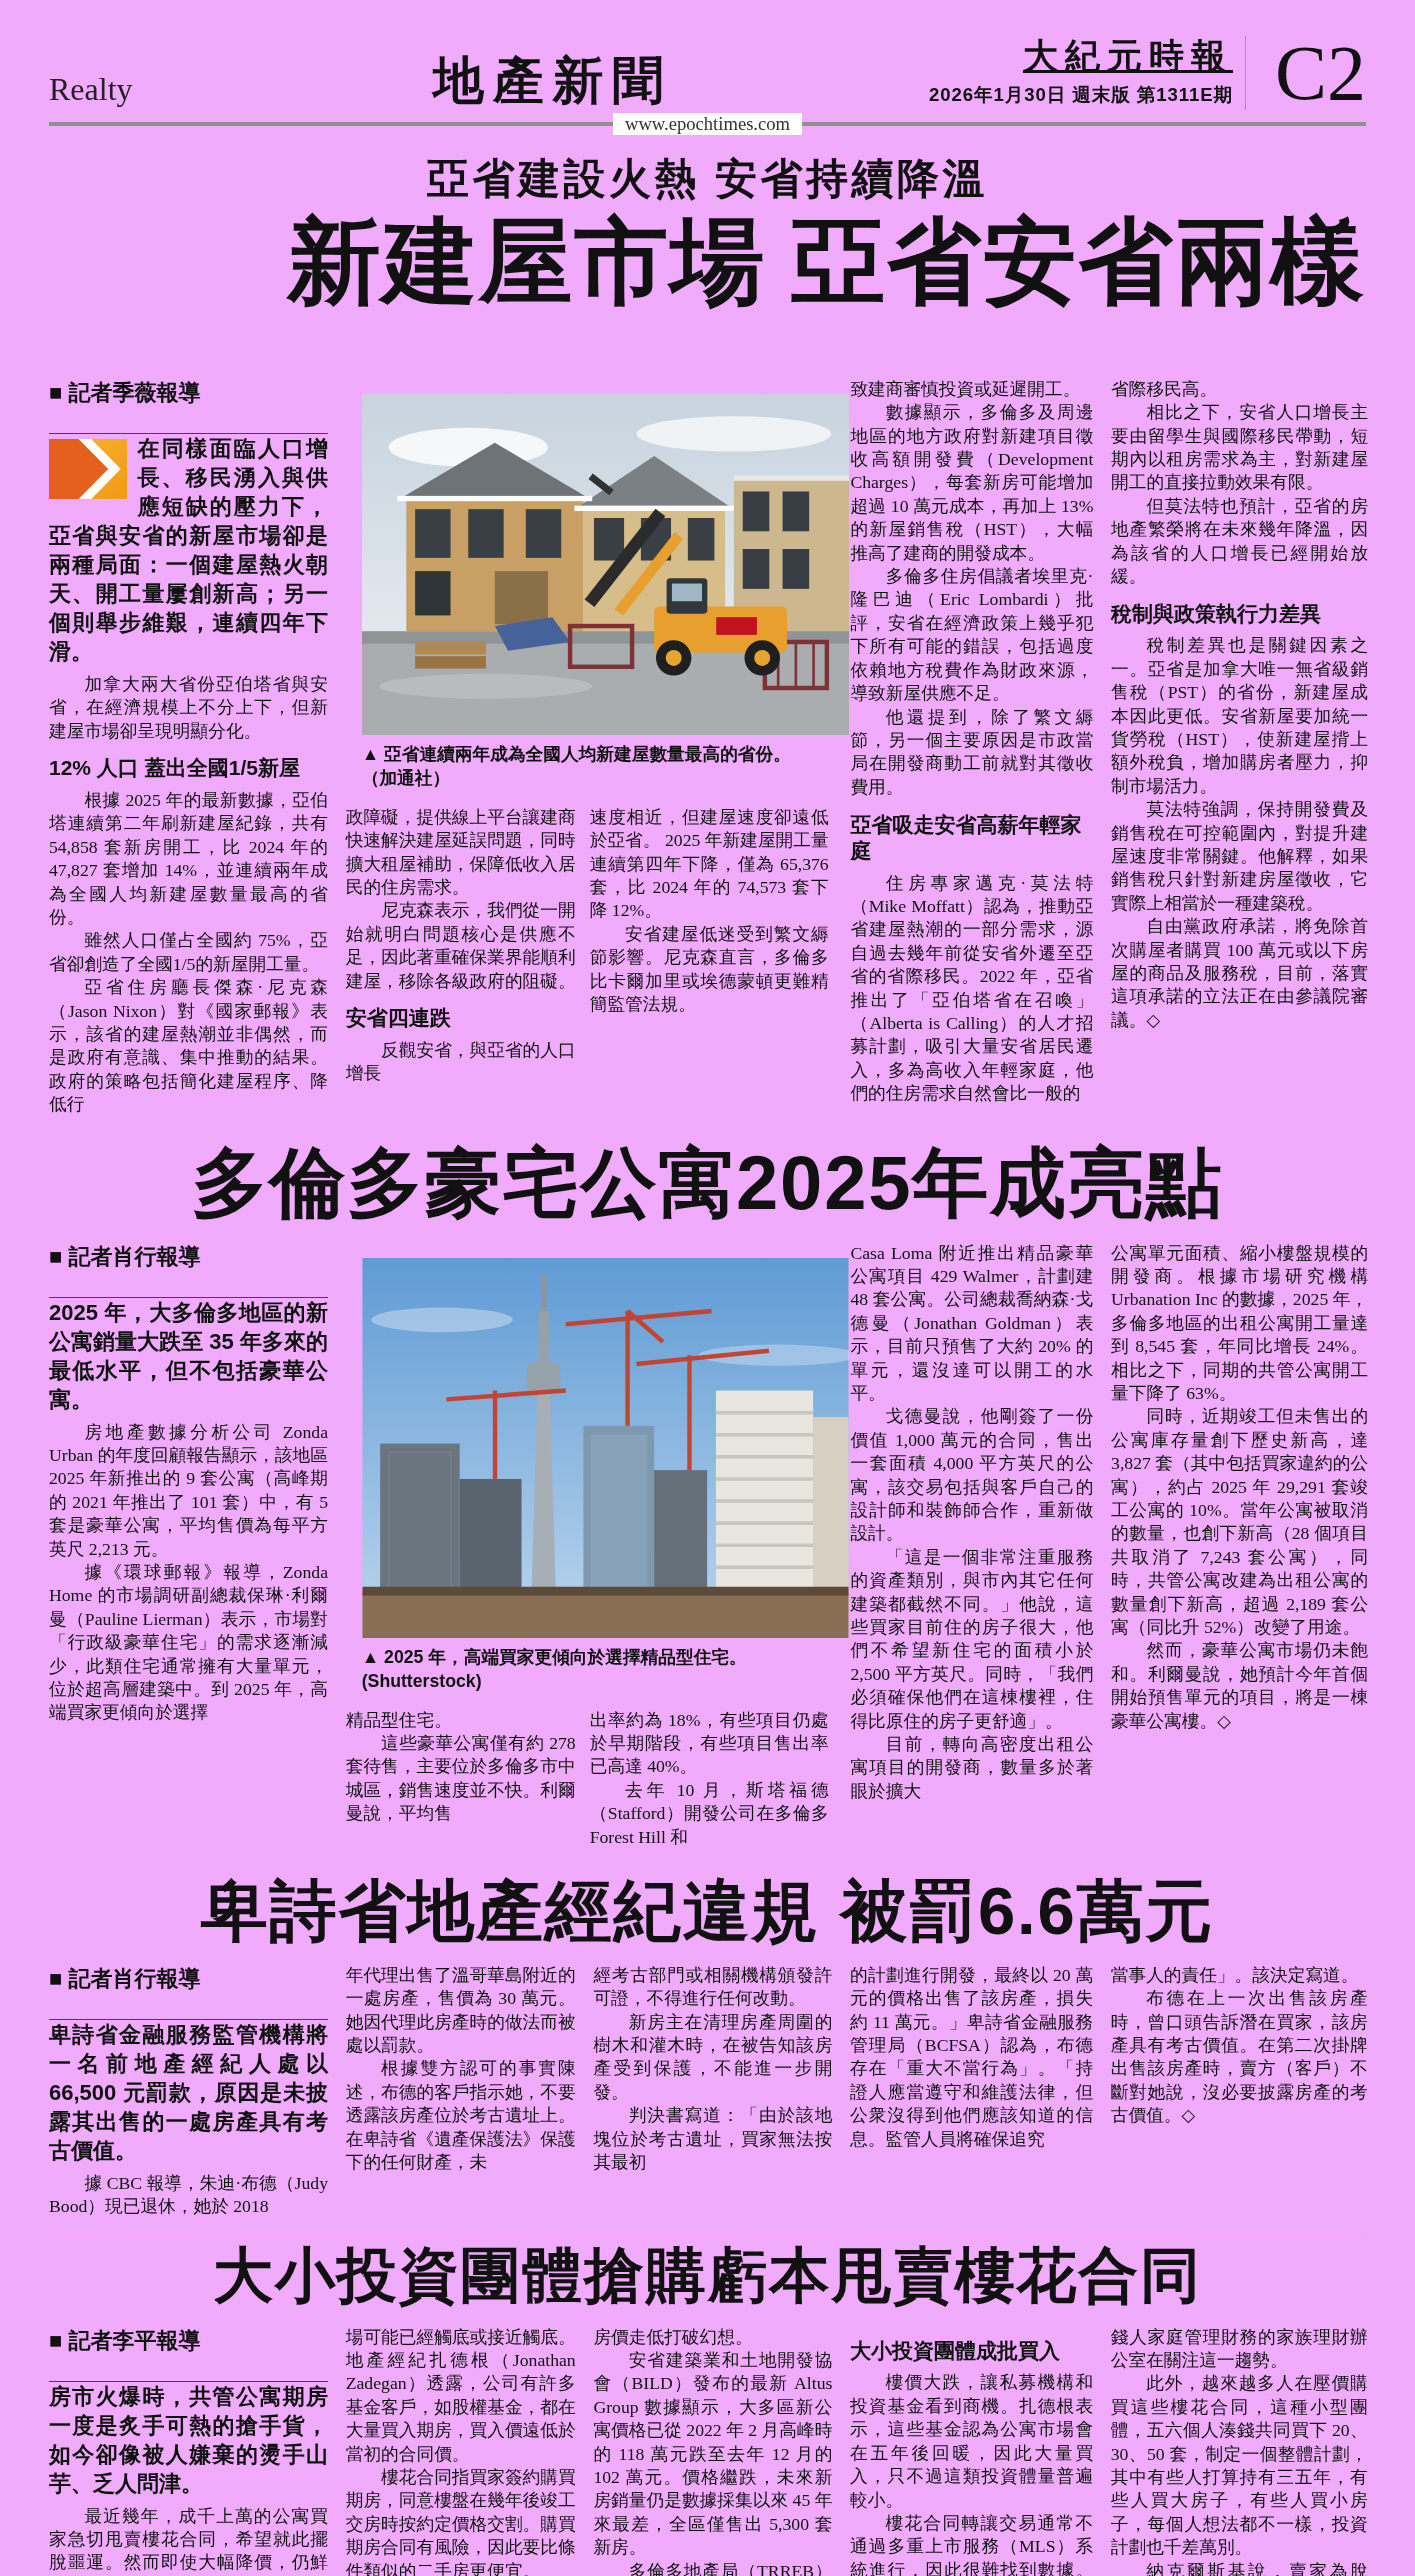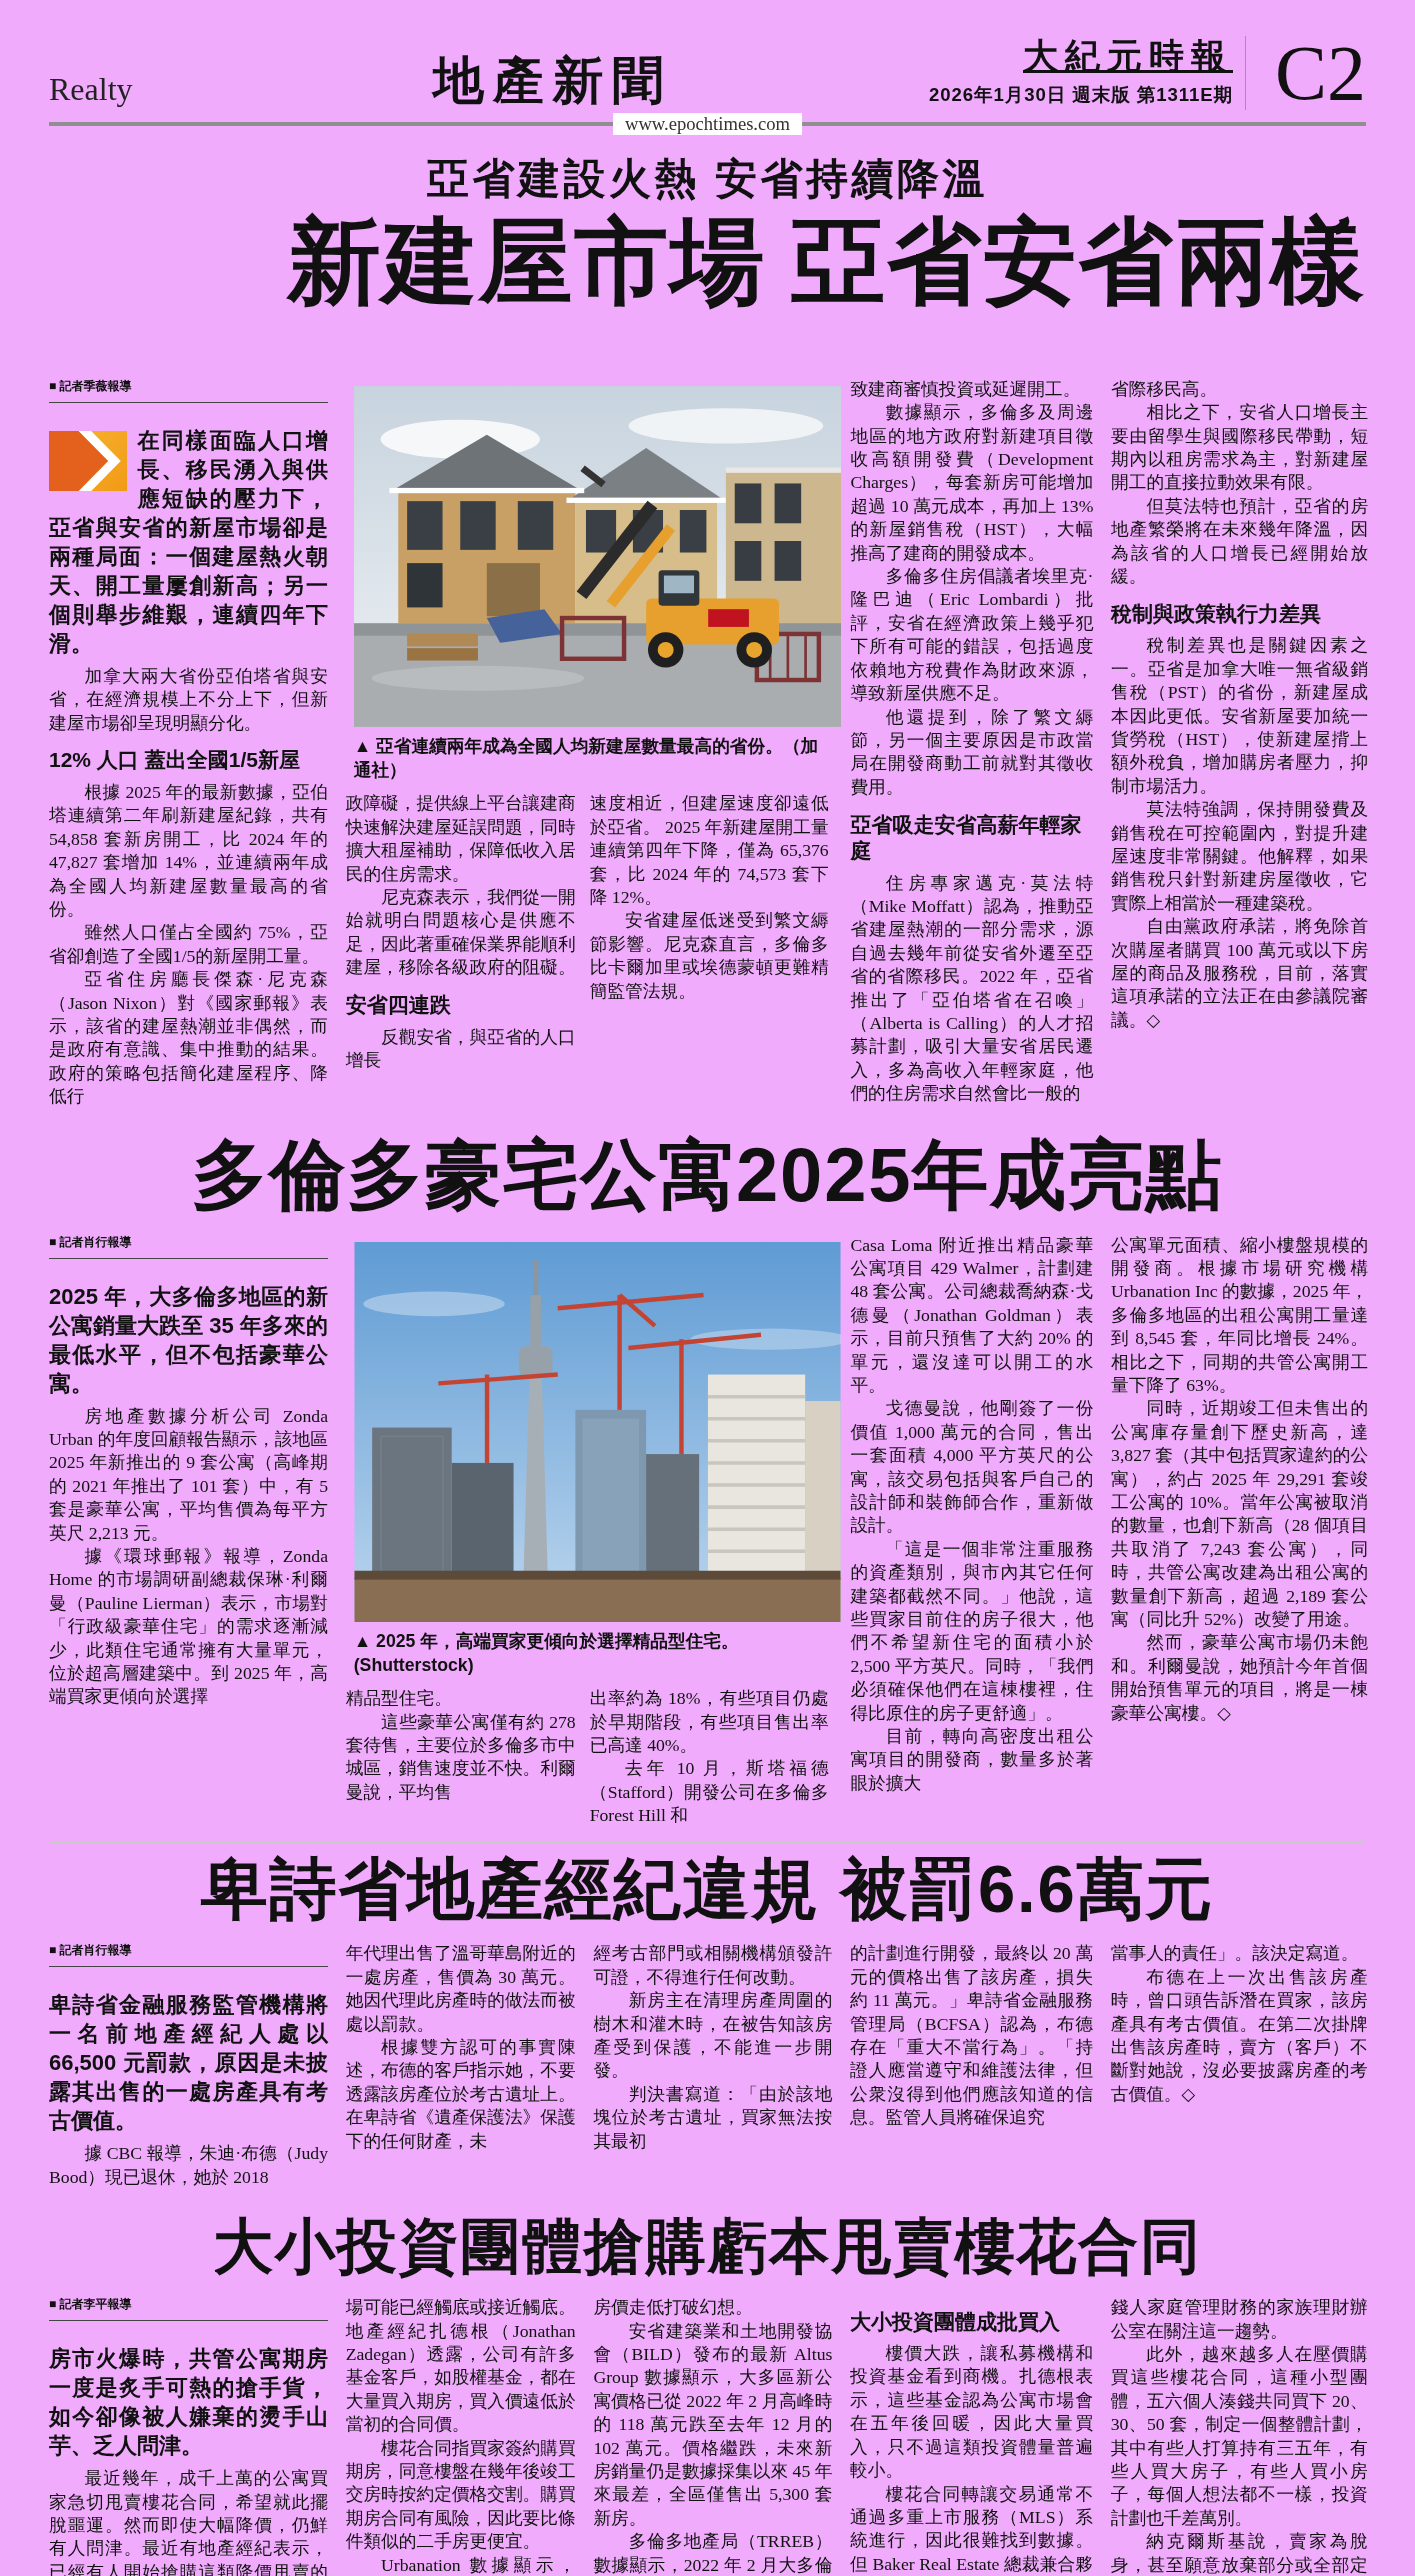--- a/index.html
+++ b/index.html
@@ -31,28 +31,28 @@
   .cols{display:flex;gap:17.7px;margin-top:16px;align-items:flex-start;}
   .col{min-width:0;}
   .w1{width:279px;flex:none;}
   .w2{width:230px;flex:none;}
   .w3{width:239px;flex:none;}
   .w4{width:243px;flex:none;}
   .w5{width:257px;flex:none;}
   .photo-span{width:487px;flex:none;}
   .subcols{display:flex;gap:14px;margin-top:10.6px;}
   
-  .byline{font-family:"Liberation Sans","DejaVu Sans",sans-serif;font-weight:bold;font-size:12px;
-    padding-bottom:7px;border-bottom:0.9px solid #444;margin-bottom:23px;}
+  .byline{font-family:"Liberation Sans","DejaVu Sans",sans-serif;font-weight:bold;font-size:22px;
+    padding-bottom:25px;border-bottom:0.9px solid #444;margin-bottom:0;}
   .graf{font-size:17.7px;line-height:23.4px;text-align:justify;text-indent:2em;margin:0;}
   .graf.cont{text-indent:0;}
   .graf.lead{font-family:"Liberation Sans","DejaVu Sans",sans-serif;font-weight:bold;font-size:22px;line-height:29px;text-indent:0;margin-bottom:7px;}
   .subhead{font-family:"Liberation Sans","DejaVu Sans",sans-serif;font-weight:900;font-size:21px;line-height:26.5px;margin:12.4px 0 7px;}
   .caption{font-family:"Liberation Sans","DejaVu Sans",sans-serif;font-weight:bold;font-size:17.7px;line-height:24px;margin-top:7px;text-align:left;}
-  figure{margin:8px;}
+  figure{margin:16px;}
   .arrow-icon{float:left;width:78px;height:60px;margin:5.3px 10.6px 3.5px 0;background:linear-gradient(135deg,#f7b733,#f29a16);position:relative;overflow:hidden;}
   .arrow-icon::before{content:"";position:absolute;inset:0;background:#e4601d;
     clip-path:polygon(0 0,38% 0,76% 50%,38% 100%,0 100%);}
   .arrow-icon::after{content:"";position:absolute;inset:0;background:#ffffff;
     clip-path:polygon(38% 0,54% 0,92% 50%,54% 100%,38% 100%,76% 50%);}
   svg{display:block;}
 </style>
 </head>
 <body>
 

